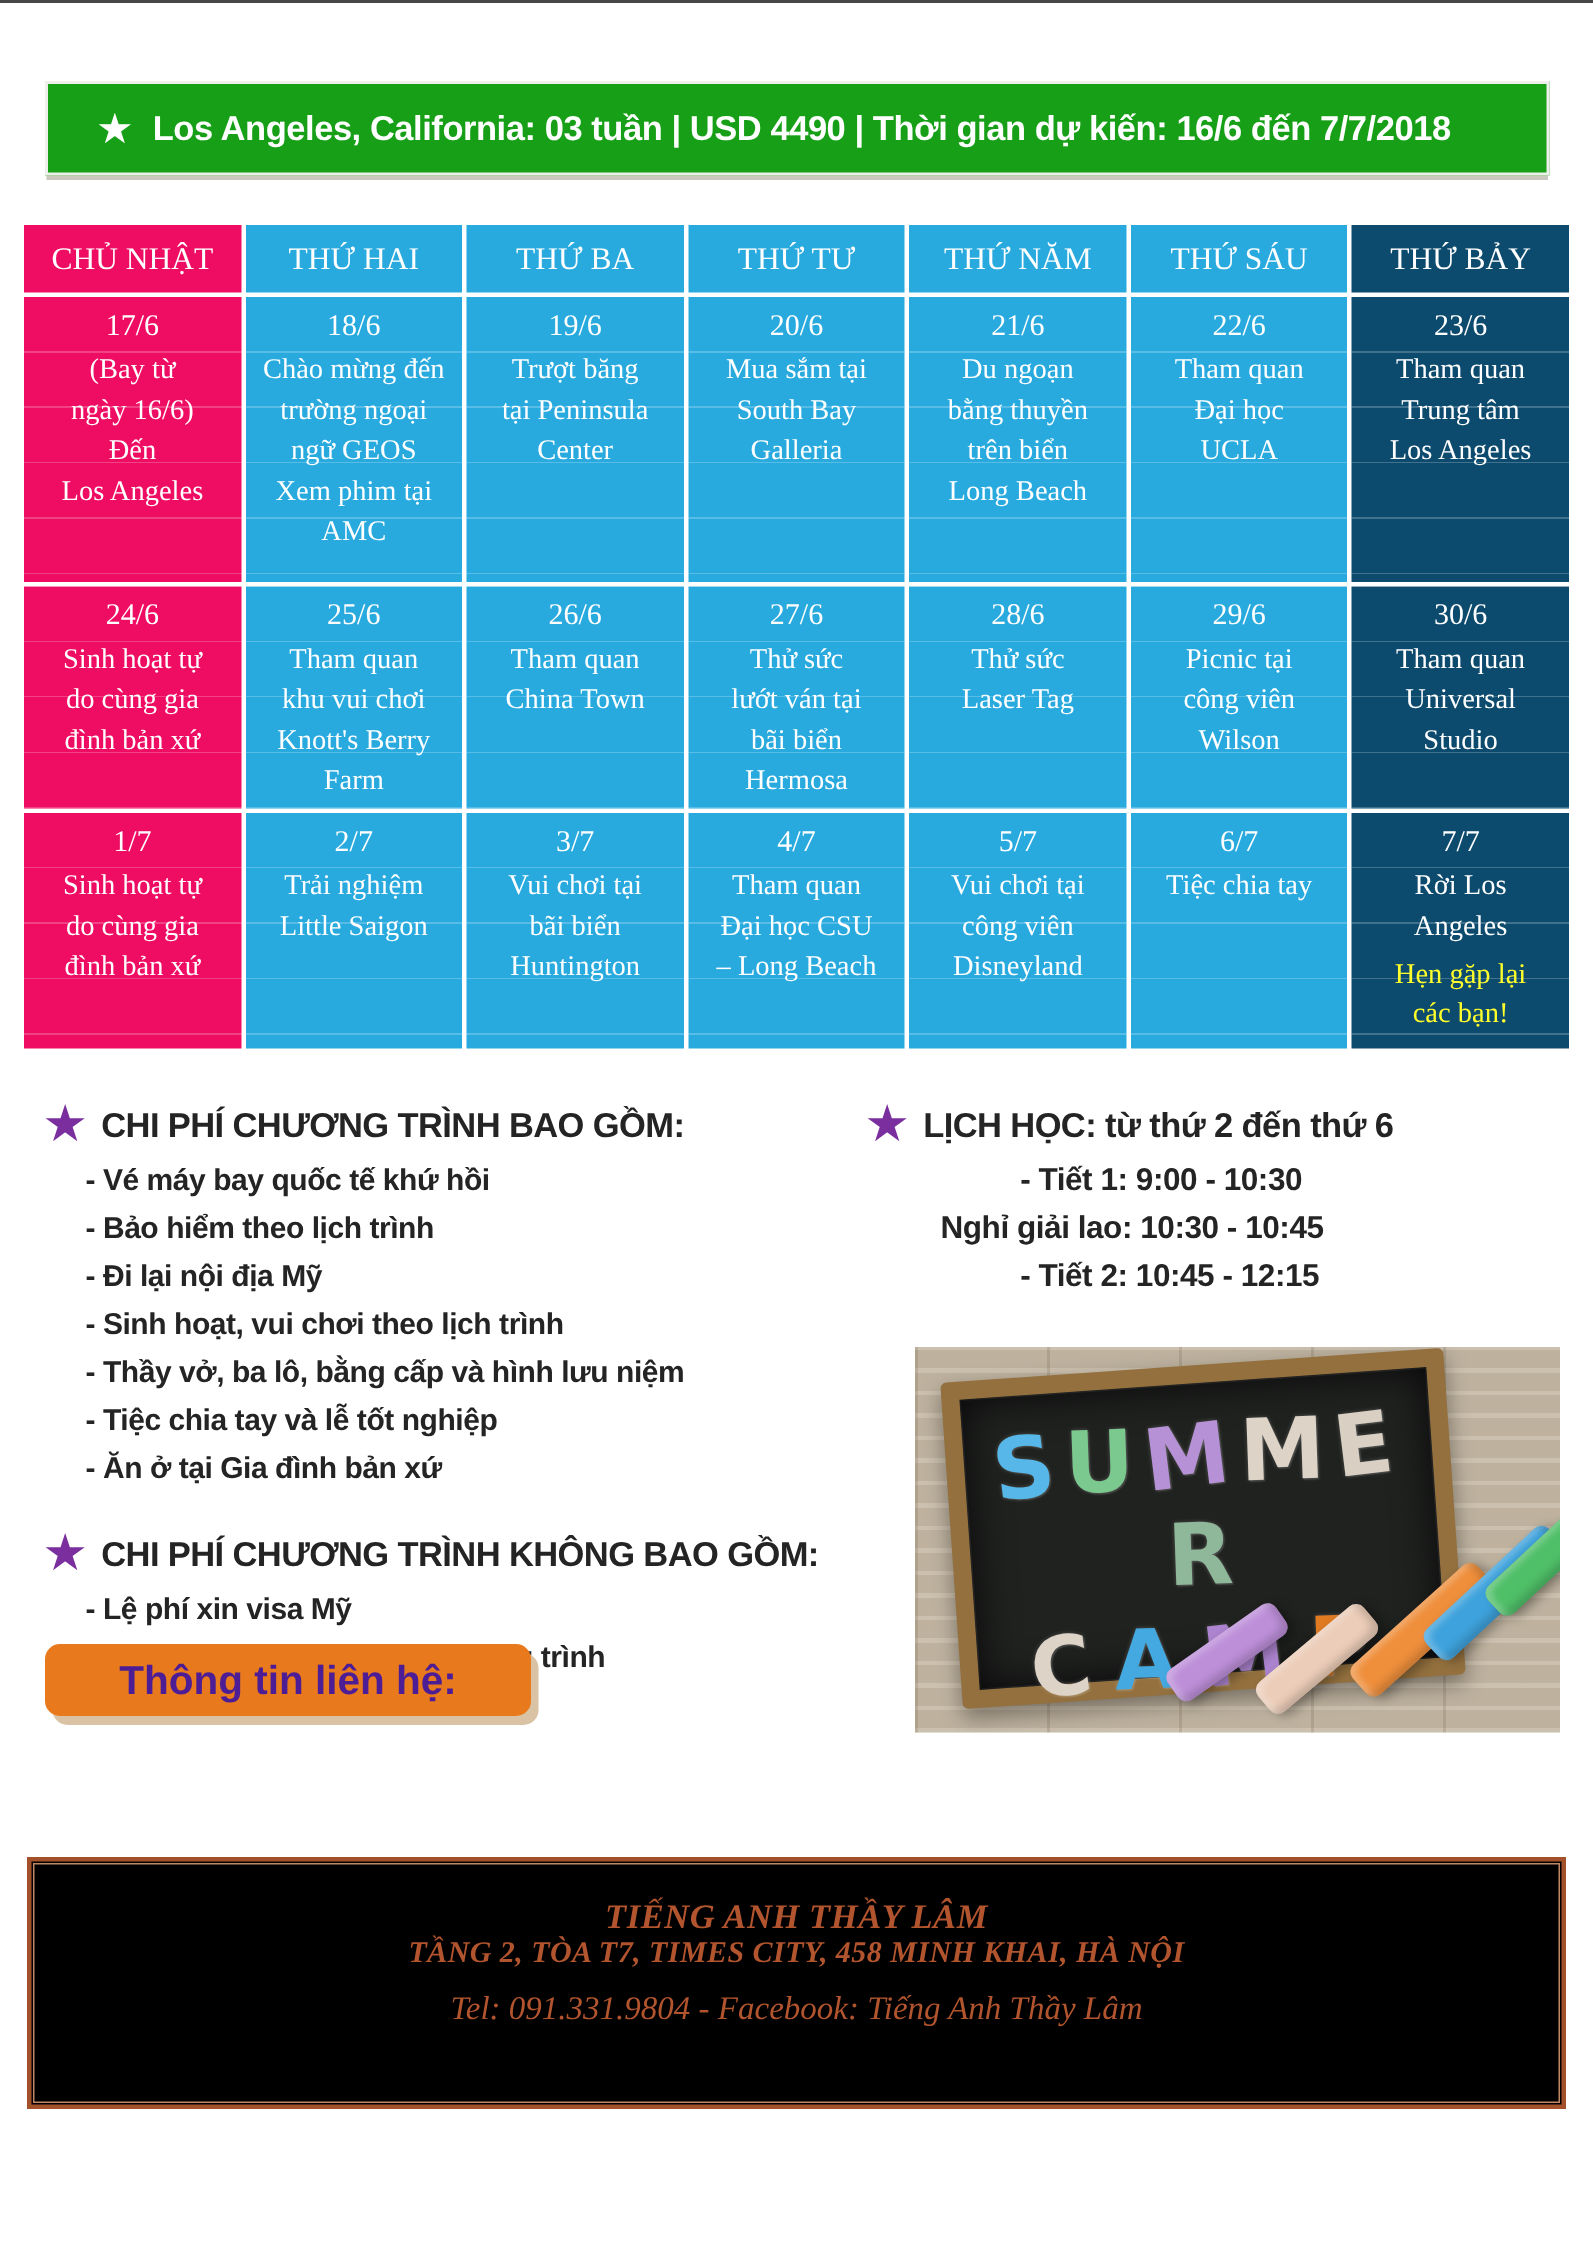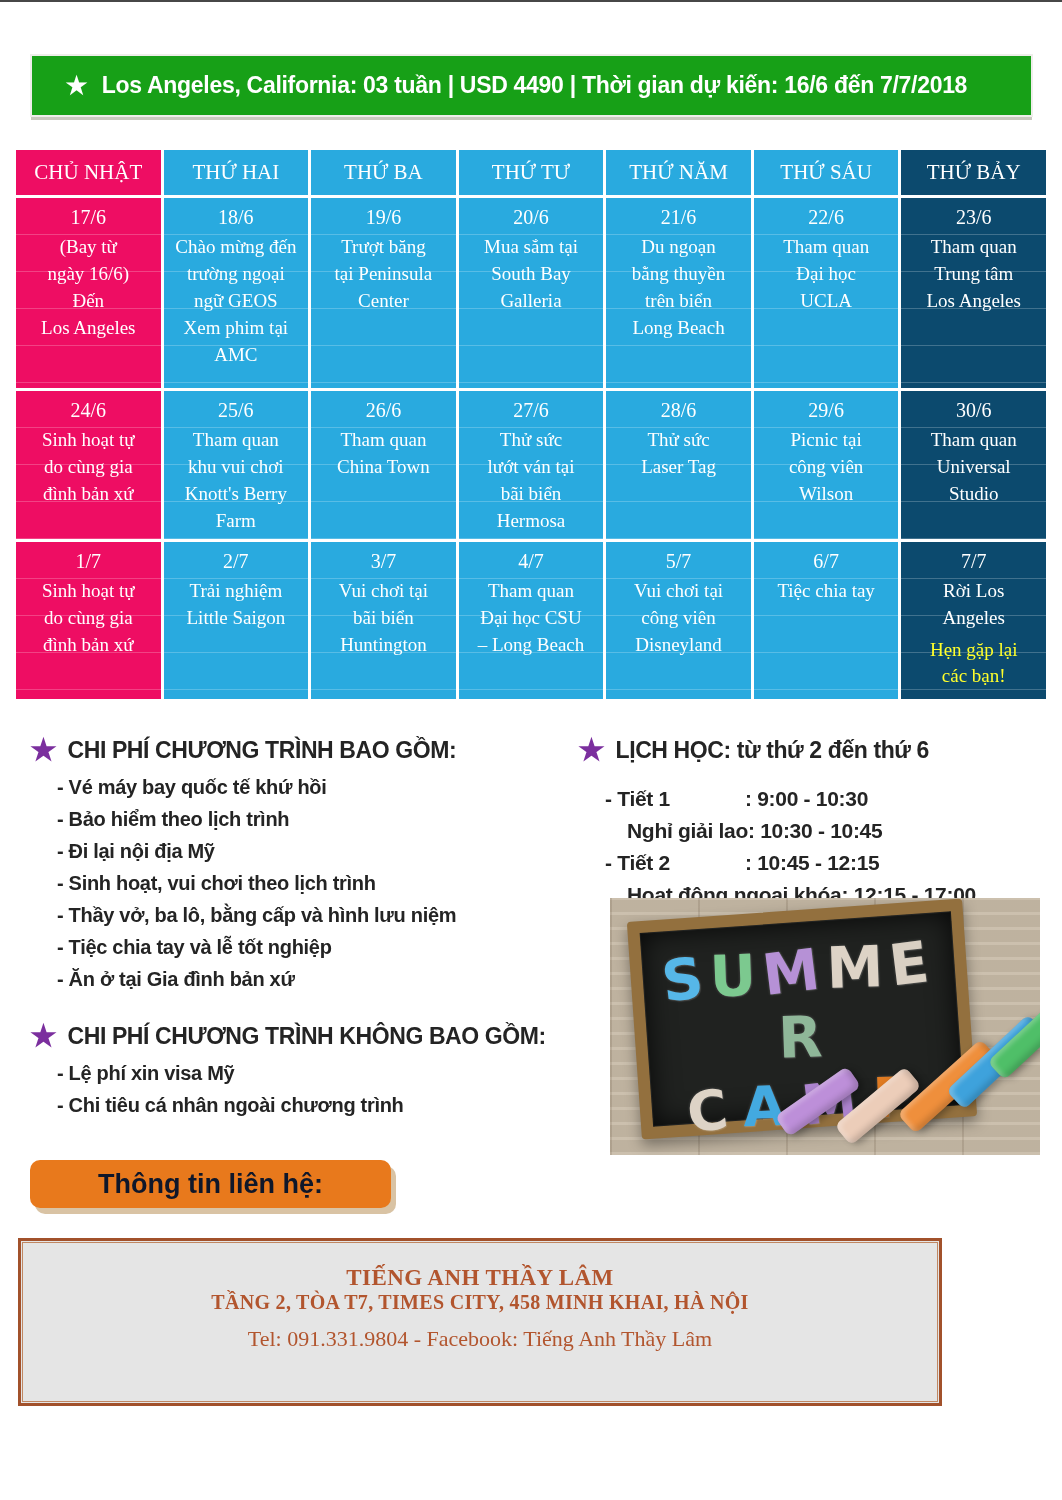--- a/index.html
+++ b/index.html
@@ -46,21 +46,21 @@
   
   .costs { position:absolute; left:30px; top:733px; width:545px; color:#242424; }
   .sec-head { display:flex; align-items:center; font-weight:bold; font-size:23px; letter-spacing:-0.4px; line-height:34px; }
   .sec-head .star { color:#7B2F9E; font-size:30px; margin-right:11px; line-height:30px; }
   .cost-list { margin-top:4px; }
   .cost-item { font-weight:bold; font-size:20px; letter-spacing:-0.3px; line-height:32px; margin-left:27px; }
   .sec-head.second { margin-top:24px; }
 
   
   .sched { position:absolute; left:578px; top:733px; width:465px; color:#242424; }
-  .sched-lines { margin-top:16px; }
+  .sched-lines { margin-top:4px;text-align:right; }
   .sched-line { display:flex; font-weight:bold; font-size:21px; letter-spacing:-0.3px; line-height:32px; margin-left:27px; }
   .sched-line .lbl { width:140px; }
   .sched-line.plain { margin-left:49px; }
 
   
   .photo {
     position:absolute; left:610px; top:898px; width:430px; height:257px; overflow:hidden;
     background-color:#c6b9a5;
     background-image:
       repeating-linear-gradient(90deg, rgba(80,60,40,0.15) 0 2px, rgba(0,0,0,0) 2px 88px),
@@ -87,30 +87,30 @@
     box-shadow:inset -3px -4px 6px rgba(0,0,0,0.18), inset 3px 3px 5px rgba(255,255,255,0.28), 3px 4px 7px rgba(0,0,0,0.30);
   }
   .stick.s0 { left:4px;   top:84px; width:88px;  height:25px; transform:rotate(-35deg); }
   .stick.s1 { left:62px;  top:88px; width:92px;  height:26px; transform:rotate(-40deg); }
   .stick.s2 { left:122px; top:68px; width:112px; height:27px; transform:rotate(-42deg); }
   .stick.s3 { left:170px; top:44px; width:112px; height:26px; transform:rotate(-43deg); }
   .stick.s4 { left:212px; top:18px; width:104px; height:25px; transform:rotate(-43deg); }
 
   
   .contact-btn {
-    position:absolute; left:30px; top:1160px; width:361px; height:48px;
+    position:absolute; left:30px; top:1096px; width:324px; height:48px;
     background:#E8791C; border-radius:10px;
     display:flex; align-items:center; justify-content:center;
-    color:#0f172a; font-weight:bold; font-size:27px;
+    color:#4c1d95; font-weight:bold; font-size:27px;
     box-shadow:5px 6px 0 #D9C3A4;
   }
   .contact-box {
-    position:absolute; left:18px; top:1238px; width:924px; height:168px;
-    background:#e5e5e5; border:3px solid #A2512B; text-align:center;
-    font-family:"Liberation Serif", serif; color:#B2552E;
+    position:absolute; left:18px; top:1238px; width:1026px; height:168px;
+    background:#000000; border:3px solid #A2512B; text-align:center;
+    font-family:"Liberation Serif", serif; color:#B2552E;font-style:italic;
   }
   .contact-box::after { content:""; position:absolute; inset:1px; border:1px solid #C08762; pointer-events:none; }
   .c-name    { margin-top:24px; font-weight:bold; font-size:23px; letter-spacing:0.4px; }
   .c-address { font-weight:bold; font-size:20px; letter-spacing:0.3px; }
   .c-tel     { margin-top:12px; font-size:22px; }
   .c-email   { margin-top:9px;  font-size:22px; }
 </style>
 </head>
 <body>
 
@@ -298,23 +298,20 @@
           <span class="lbl">- Tiết 1</span>
           <span>: 9:00 - 10:30</span>
         </div>
         <div class="sched-line plain">
           <span>Nghỉ giải lao: 10:30 - 10:45</span>
         </div>
         <div class="sched-line">
           <span class="lbl">- Tiết 2</span>
           <span>: 10:45 - 12:15</span>
         </div>
-        <div class="sched-line plain">
-          <span>Hoạt động ngoại khóa: 12:15 - 17:00</span>
-        </div>
       </div>
   </div>
 
   <div class="photo">
     <div class="board">
       <div class="chalk-line line1"><span style="color: rgb(86, 183, 232);">S</span><span style="color: rgb(124, 201, 143);">U</span><span style="color: rgb(182, 145, 214);">M</span><span style="color: rgb(221, 211, 198);">M</span><span style="color: rgb(217, 208, 195);">E</span><span style="color: rgb(143, 183, 153);">R</span></div>
       <div class="chalk-line line2"><span style="color: rgb(221, 211, 198);">C</span><span style="color: rgb(67, 169, 224);">A</span><span style="color: rgb(173, 132, 207);">M</span><span style="color: rgb(224, 123, 34);">P</span></div>
     </div>
     <div class="sticks">
         <div class="stick s0" style="background: rgb(189, 143, 217);"></div>

